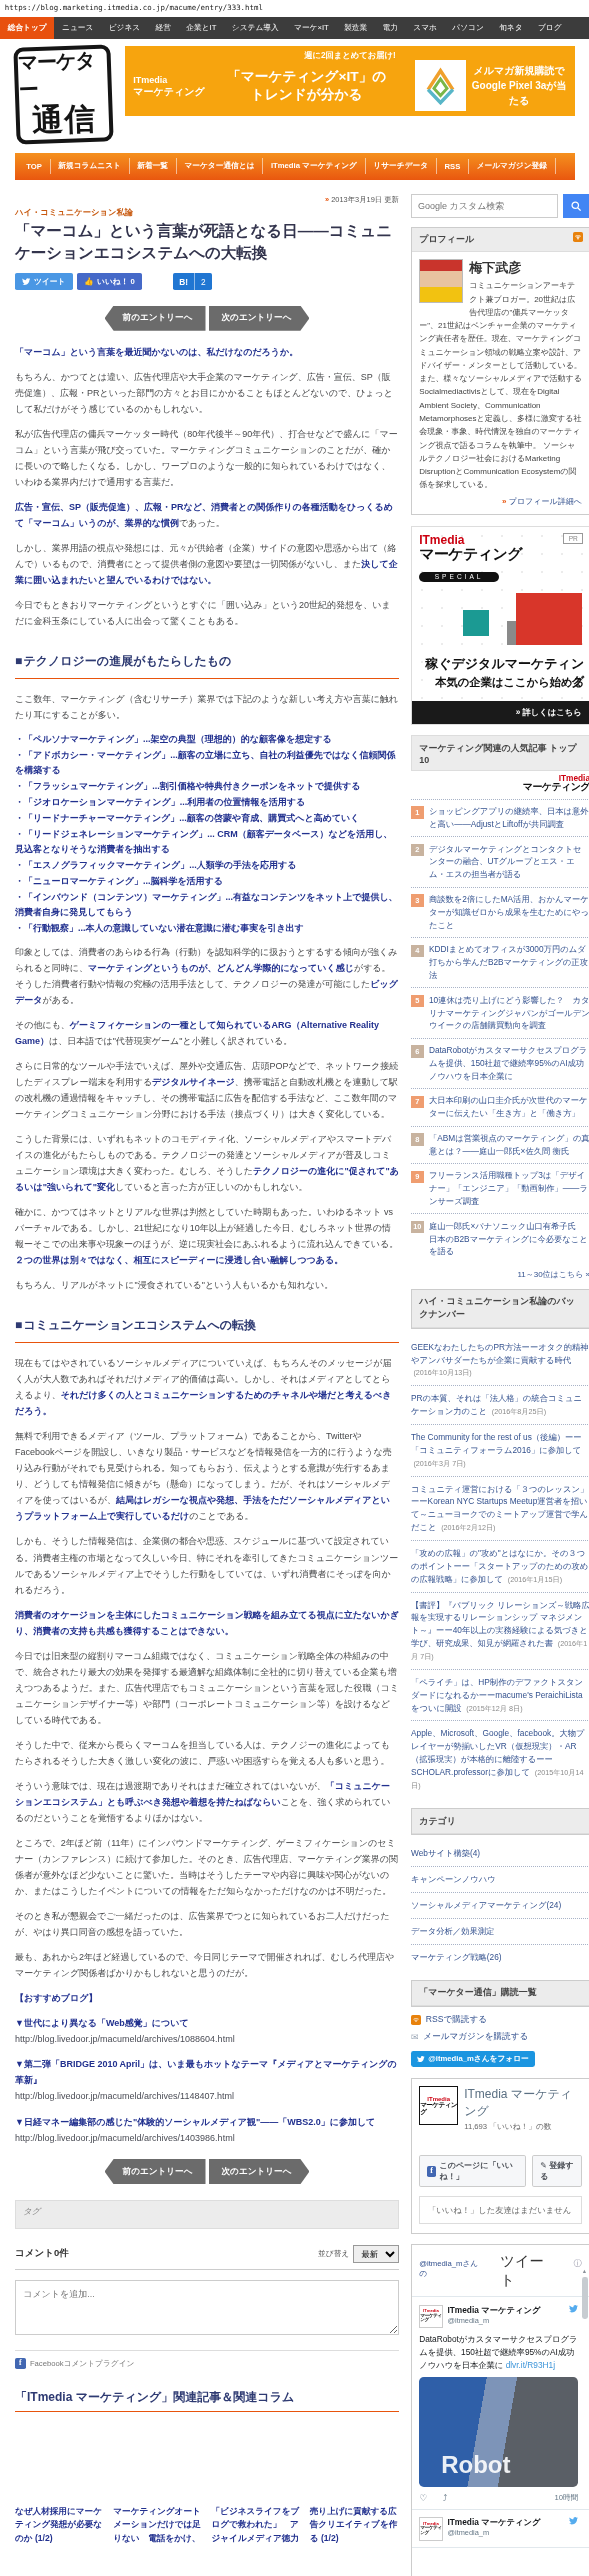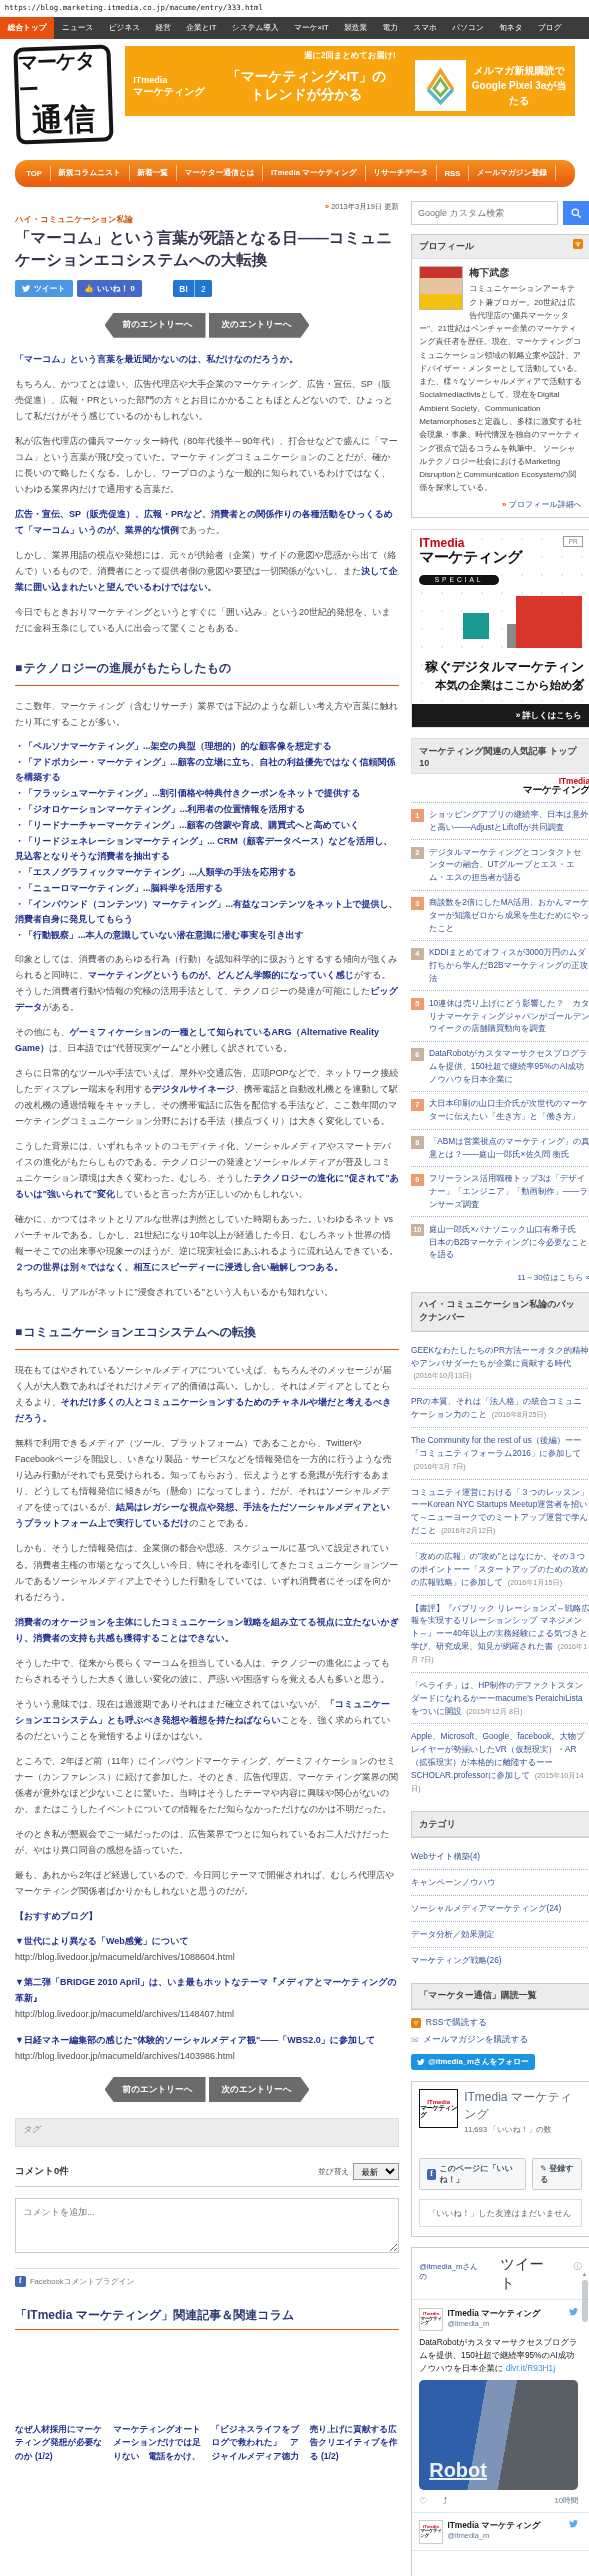--- a/index.html
+++ b/index.html
@@ -18,21 +18,21 @@
   .stamp .s2{font-size:31px;letter-spacing:1.2px;margin-top:-3.6px;}
   .top-banner{flex:1;background:#f7a40e;height:70px;position:relative;display:flex;align-items:center;padding:0 8.3px;box-sizing:border-box;cursor:pointer;}
   .tb-catch{position:absolute;top:4.2px;left:0;right:0;text-align:center;color:#fff;font-weight:bold;font-size:8.3px;}
   .tb-brand{color:#fff;font-weight:bold;line-height:1.1;margin-top:10.7px;}
   .tb-brand .b1{font-size:9px;}
   .tb-brand .b2{font-size:10px;}
   .tb-title{flex:1;text-align:center;color:#fff;font-weight:bold;font-size:13.7px;line-height:1.3;margin-top:9.5px;}
   .tb-mbox{flex:none;width:51px;height:51px;background:#fff;display:flex;align-items:center;justify-content:center;margin:8.3px 6px 0;}
   .tb-promo{flex:none;width:95px;color:#fff;font-weight:bold;font-size:10px;line-height:1.5;margin-top:9.5px;text-align:center;}
   
-  .subnav{margin:11px 15px 0;background:linear-gradient(#f5911e,#e9570f);display:flex;align-items:center;height:27px;padding:0 3.6px;border-radius:12px;}
+  .subnav{margin:4px 15px 0;background:linear-gradient(#f5911e,#e9570f);display:flex;align-items:center;height:27px;padding:0 3.6px;}
   .subnav .si{color:#fff;font-weight:bold;font-size:7.7px;padding:3px 7.7px;border-right:0.6px solid rgba(255,255,255,.55);white-space:nowrap;cursor:pointer;}
   
   .page{display:flex;gap:12px;padding:10.7px 15px 0;align-items:flex-start;}
   .main{width:384px;flex:none;}
   .aside{width:179px;flex:none;}
   
   .updated{text-align:right;font-size:7.4px;color:#555;margin:4.8px 0 1.2px;}
   .updated .arr{color:#e8540c;font-weight:bold;}
   .searchrow{display:flex;gap:4.8px;margin:3.6px 0 8.3px;}
   .searchrow input{flex:1;height:24px;border:0.6px solid #ccc;font-size:9px;padding:0 6px;color:#333;box-sizing:border-box;}
@@ -82,21 +82,21 @@
   .cardrow{display:grid;grid-template-columns:repeat(4,1fr);gap:9px;margin-top:10.7px;}
   .card{cursor:pointer;}
   .card .cimg{height:82px;}
   .card .ct{font-size:8.6px;font-weight:bold;color:#22318f;line-height:1.55;}
   
   .sbox{border:0.6px solid #ccc;margin-bottom:10.7px;}
   .sbox-h{background:#ececec;border-bottom:0.6px solid #ddd;font-size:9px;font-weight:bold;color:#444;padding:5.4px 7.2px;position:relative;}
   .sbody{padding:6.6px 7.2px;}
   .rss-ico{position:absolute;right:6px;top:4.8px;width:10px;height:10px;background:#e8820c;border-radius:1.8px;color:#fff;font-size:6.6px;text-align:center;line-height:10px;cursor:pointer;}
   .avatar{float:left;width:42px;height:42px;margin:0 6px 3.6px 0;background:linear-gradient(#c9342c 0 26%,#e8c3a0 26% 64%,#f2c211 64% 100%);border:0.6px solid #bbb;}
-  .pname{font-weight:bold;font-size:10px;color:#333;margin-bottom:2.4px;}
+  .pname{font-weight:bold;font-size:13px;color:#333;margin-bottom:2.4px;}
   .pbio{font-size:8px;line-height:1.66;color:#444;}
   .plink{display:block;text-align:right;color:#33518e;font-size:8px;margin-top:4.8px;cursor:pointer;}
   .plink .arr,.more .arr{color:#e8540c;font-weight:bold;}
   
   .prbox{position:relative;height:197px;border:0.6px solid #ddd;margin-bottom:10.7px;cursor:pointer;overflow:hidden;background:#fff;
     background-image:radial-gradient(#d9d9d9 0.6px,transparent 0.9px);background-size:20px 18px;}
   .pr-badge{position:absolute;top:6px;right:6px;border:0.6px solid #999;color:#888;font-size:6.6px;padding:1.2px 4.2px;background:#fff;}
   .pr-brand{position:absolute;top:7.2px;left:7.2px;line-height:1.05;}
   .pr-brand .b1{color:#cc0010;font-weight:bold;font-size:12px;display:block;}
   .pr-brand .b2{color:#111;font-weight:bold;font-size:15px;display:block;letter-spacing:-0.6px;}
@@ -145,21 +145,21 @@
   .tw-ava{flex:none;width:21.5px;height:21.5px;border:0.6px solid #ccc;display:flex;flex-direction:column;align-items:center;justify-content:center;line-height:1;background:#fff;}
   .tw-ava .b1{color:#cc0010;font-weight:bold;font-size:4.2px;}
   .tw-ava .b2{color:#111;font-weight:bold;font-size:4.8px;letter-spacing:-0.6px;}
   .tw-name{font-size:8.3px;font-weight:bold;color:#14171a;}
   .tw-handle{font-size:7.4px;color:#657786;}
   .tw-bird{margin-left:auto;color:#55acee;font-size:9px;}
   .tw-text{font-size:8.3px;line-height:1.6;color:#14171a;margin:4.8px 0;}
   .tw-text .tlink{color:#3b94d9;}
   .tw-img{height:110px;border-radius:4.8px;position:relative;overflow:hidden;}
   .tw-img.robot{background:linear-gradient(100deg,#2f5fa8 0 38%,#7d94b8 38% 55%,#5a5f66 55% 100%);}
-  .tw-img.robot .ov{position:absolute;left:10px;bottom:8.3px;color:#fff;font-weight:bold;font-size:20px;opacity:.9;text-decoration:underline;}
+  .tw-img.robot .ov{position:absolute;left:22px;bottom:8.3px;color:#fff;font-weight:bold;font-size:24px;opacity:.9;}
   .tw-acts{display:flex;gap:15.5px;color:#657786;font-size:9px;margin-top:5.4px;align-items:center;}
   .tw-time{margin-left:auto;font-size:7.7px;color:#657786;}
   .tw-scroll{position:absolute;right:1.2px;top:32px;width:5.4px;height:42px;background:#c7ccd1;border-radius:2.4px;}
   .tw-scroll::before{content:"▲";position:absolute;top:-9.5px;left:-0.6px;font-size:5.4px;color:#8a9199;}
   
   .plainlist .sl-item{color:#33518e;}
 </style>
 </head>
 <body>
 
@@ -393,20 +393,27 @@
         </div>
         <div class="blk p">
           
           <span class="segwrap"><span class="em">消費者のオケージョンを主体にしたコミュニケーション戦略を組み立てる視点に立たないかぎり、消費者の支持も共感も獲得することはできない。</span></span>
           <span class="termwrap"></span>
           <div class="rt"></div>
           <div class="ru"></div>
         </div>
         <div class="blk p">
           
+          <span class="segwrap"><span>今日では旧来型の縦割りマーコム組織ではなく、コミュニケーション戦略全体の枠組みの中で、統合されたり最大の効果を発揮する最適解な組織体制に全社的に切り替えている企業も増えつつあるようだ。また、広告代理店でもコミュニケーションという言葉を冠した役職（コミュニケーションデザイナー等）や部門（コーポレートコミュニケーション等）を設けるなどしている時代である。</span></span>
+          <span class="termwrap"></span>
+          <div class="rt"></div>
+          <div class="ru"></div>
+        </div>
+        <div class="blk p">
+          
           <span class="segwrap"><span>そうした中で、従来から長らくマーコムを担当している人は、テクノジーの進化によってもたらされるそうした大きく激しい変化の波に、戸惑いや困惑すらを覚える人も多いと思う。</span></span>
           <span class="termwrap"></span>
           <div class="rt"></div>
           <div class="ru"></div>
         </div>
         <div class="blk p">
           
           <span class="segwrap"><span>そういう意味では、現在は過渡期でありそれはまだ確立されてはいないが、</span><span class="em">「コミュニケーションエコシステム」とも呼ぶべき発想や着想を持たねばならい</span><span>ことを、強く求められているのだということを覚悟するよりほかはない。</span></span>
           <span class="termwrap"></span>
           <div class="rt"></div>

